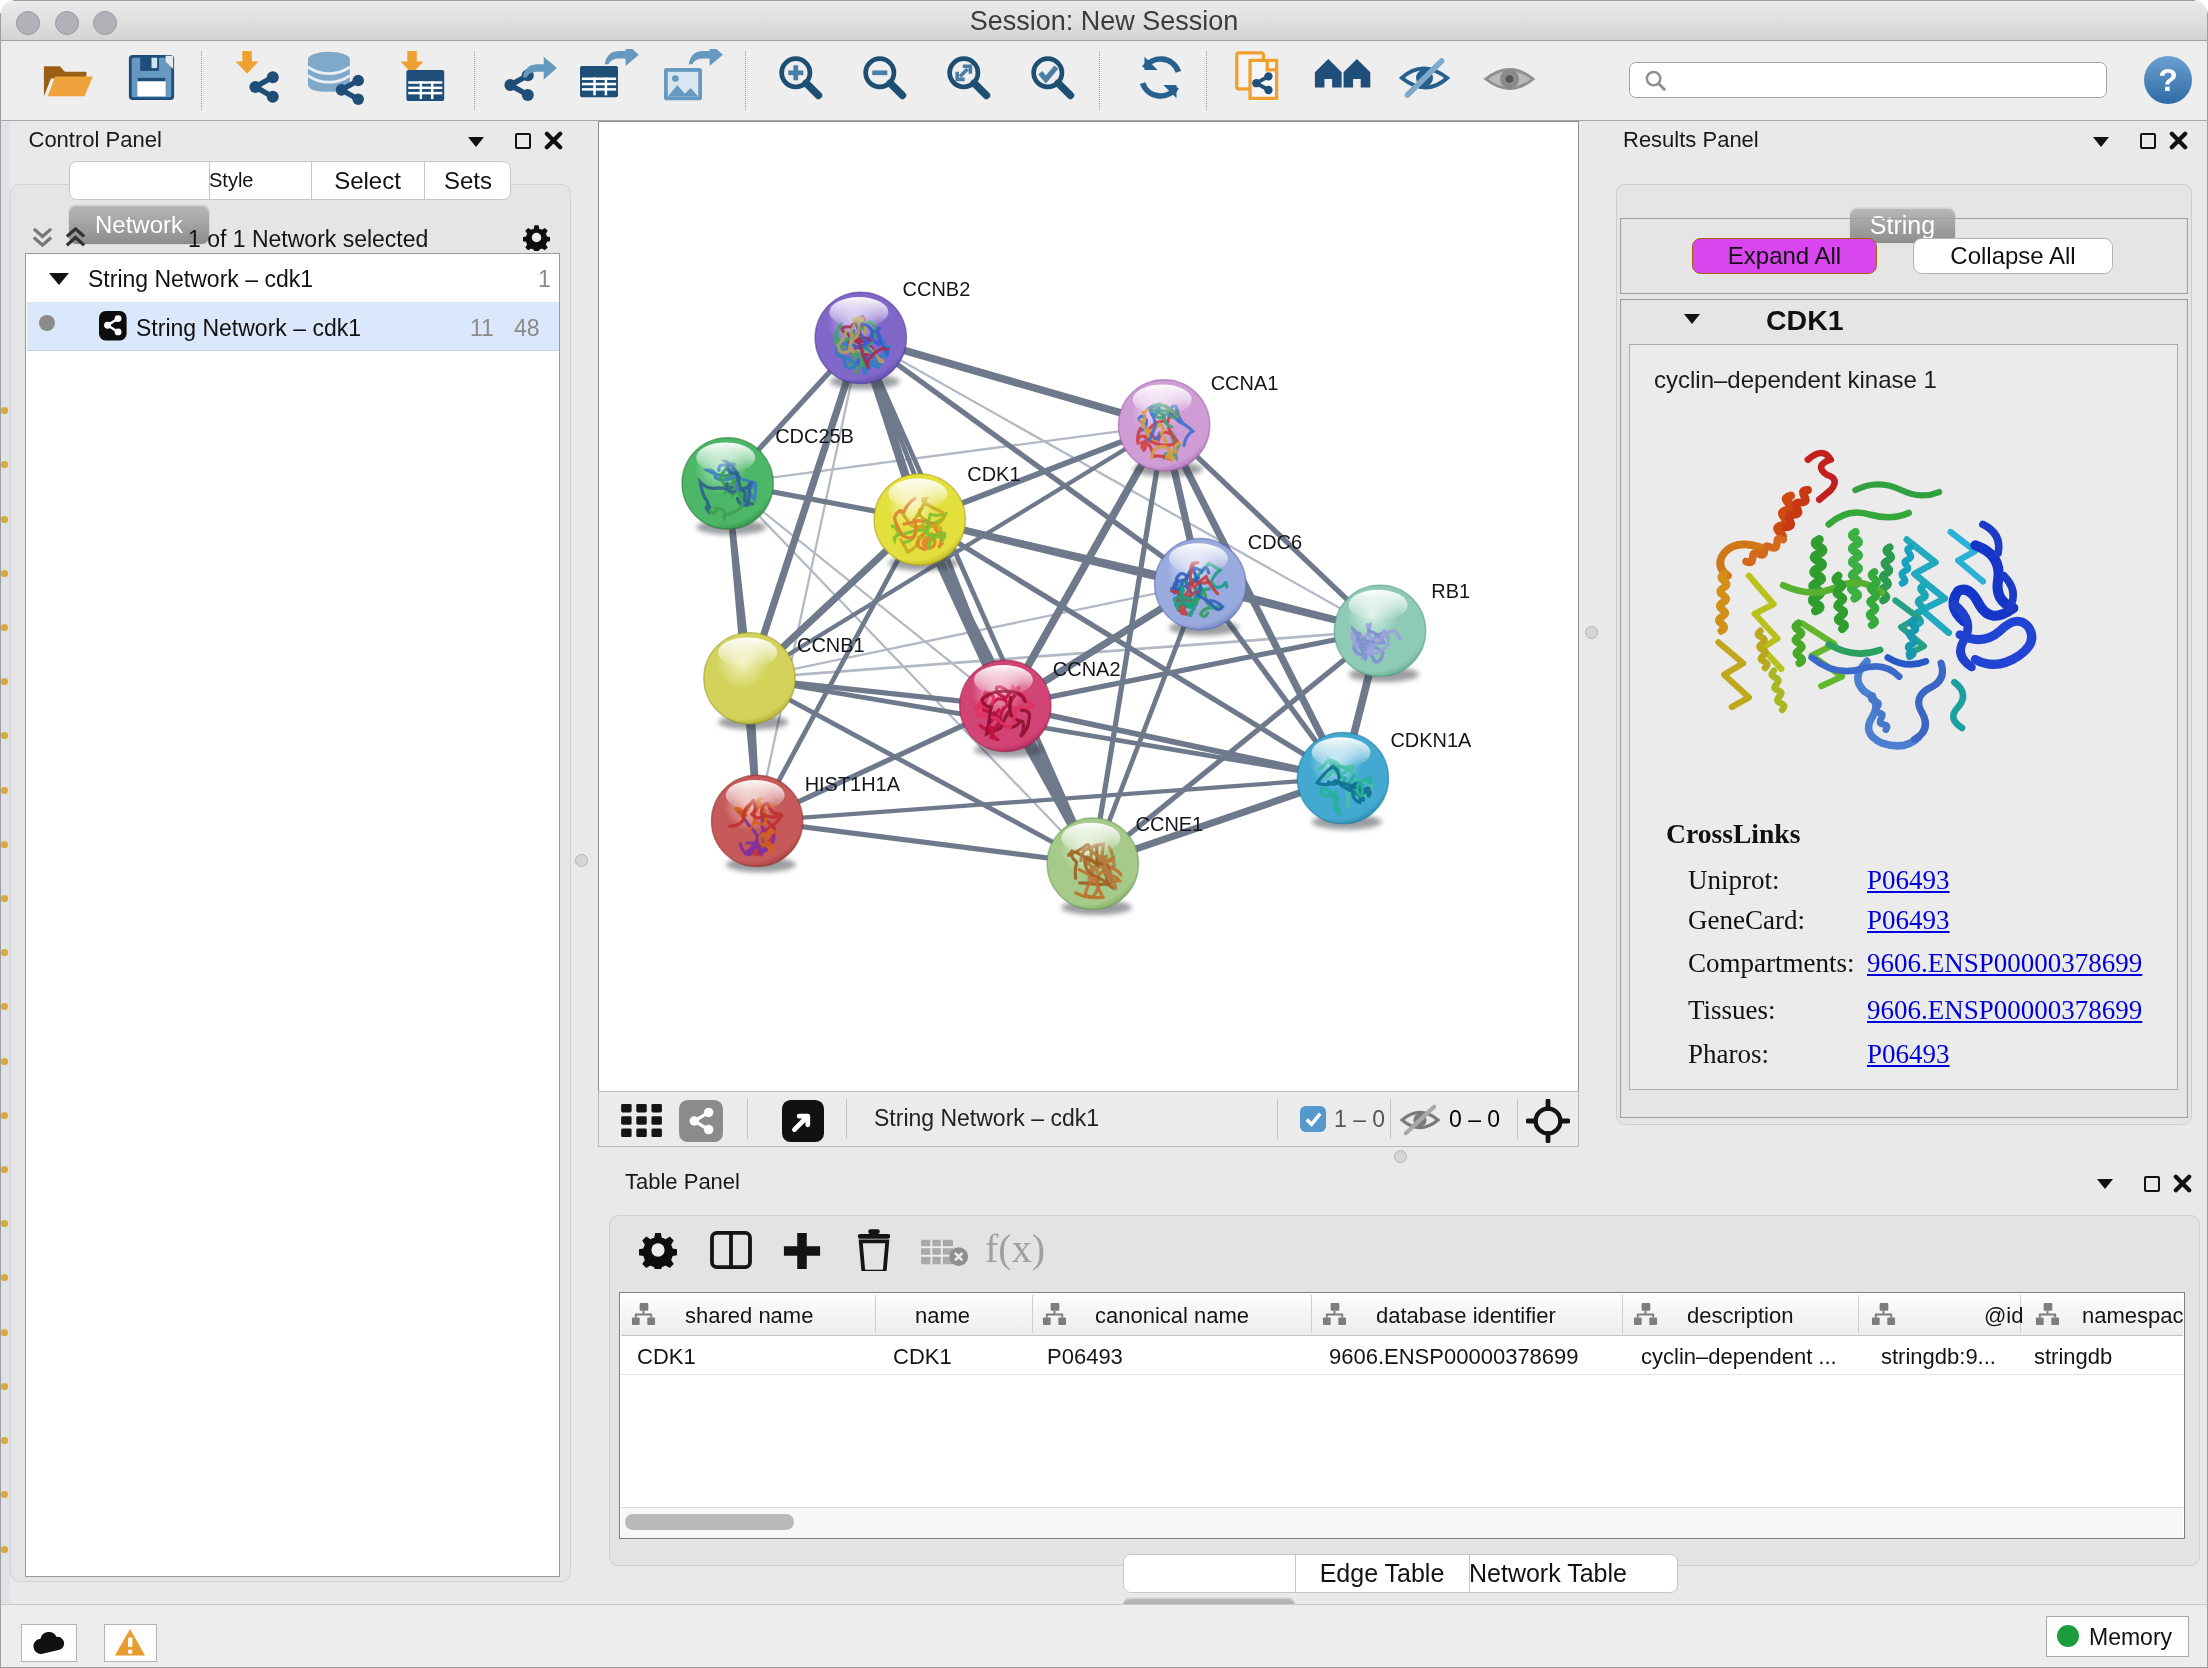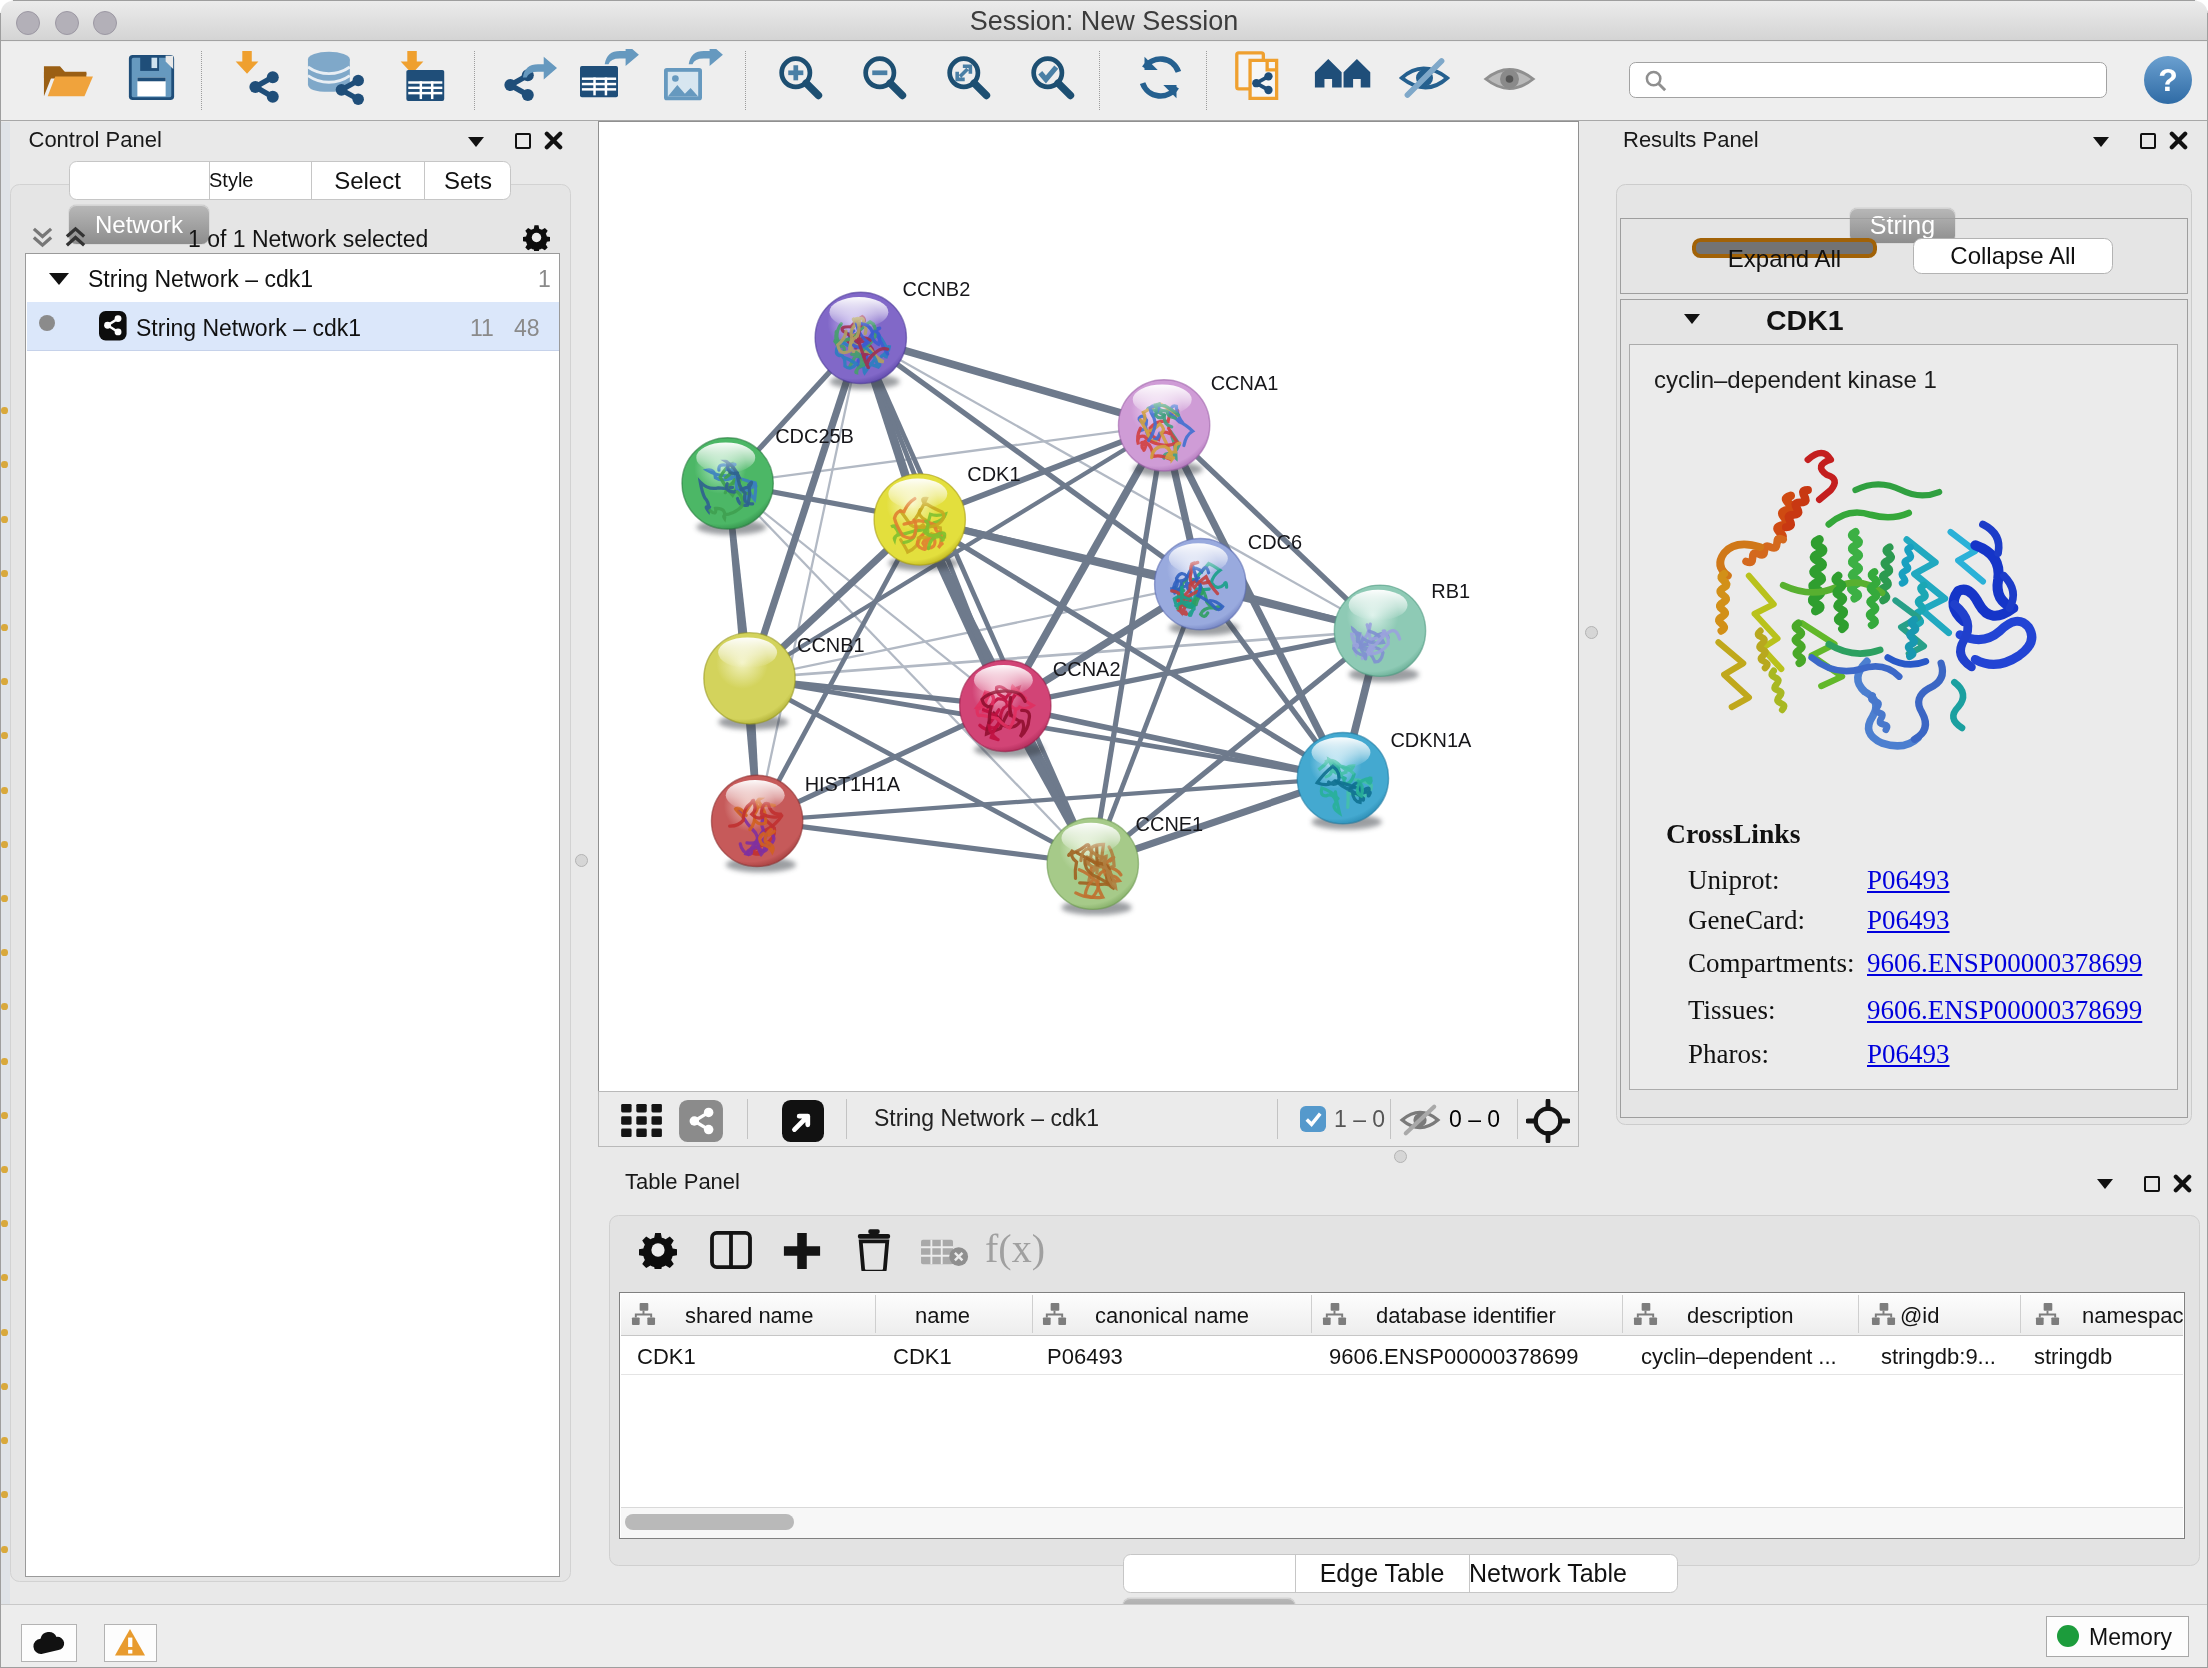--- a/index.html
+++ b/index.html
@@ -590,21 +590,21 @@
 
 <div class="abs ptitle" style="left:1623px;top:127px">Results Panel</div>
 <div style="position:absolute;left:2093px;top:137px;width:0;height:0;border:8.6px solid transparent;border-top:10.5px solid #111;border-bottom:0"></div>
 <div style="position:absolute;left:2140px;top:133px;width:16px;height:16px;border:2.4px solid #111;border-radius:1.9px"></div>
 <svg style="position:absolute;left:2169px;top:131px" width="19" height="19" viewBox="0 0 20 20">
     <path d="M3,3 L17,17 M17,3 L3,17" stroke="#111" stroke-width="4.5" stroke-linecap="round"></path>
   </svg>
 <div class="abs" style="left:1616px;top:184px;width:576px;height:941px;background:#e5e5e5;border:1px solid #cccccc;border-radius:9.5px"></div>
 <div class="abs graybtn" style="left:1850px;top:164px;width:105px;height:35px;font-size:25px;text-align:center;line-height:35px">String</div>
 <div class="abs" style="left:1620px;top:218px;width:568px;height:76px;border:1px solid #9e9e9e"></div>
-<div class="abs" style="left:1692px;top:238px;width:185px;height:20px;background:#737373;border:4px solid #a16207;border-radius:8.6px;font-size:24px;text-align:center;line-height:34px;color:#111">Expand All</div>
+<div class="abs" style="left:1692px;top:238px;width:185px;height:36px;background:#d946ef;border:1px solid #a16207;border-radius:8.6px;font-size:24px;text-align:center;line-height:34px;color:#111">Expand All</div>
 <div class="abs" style="left:1913px;top:238px;width:200px;height:36px;background:#fff;border:1px solid #b3b3b3;border-radius:8.6px;font-size:24px;text-align:center;line-height:34px;color:#111">Collapse All</div>
 <div class="abs" style="left:1620px;top:299px;width:568px;height:819px;border:1px solid #9e9e9e"></div>
 <div style="position:absolute;left:1684px;top:314px;width:0;height:0;border:8.6px solid transparent;border-top:10.5px solid #111;border-bottom:0"></div>
 <div class="abs" style="left:1766px;top:304px;font-size:28.5px;font-weight:bold;color:#111">CDK1</div>
 <div class="abs" style="left:1629px;top:344px;width:549px;height:746px;background:#ebebeb;border:1px solid #ababab"></div>
 <div class="abs" style="left:1654px;top:366px;font-size:24px;color:#1a1a1a">cyclin–dependent kinase 1</div>
 <div class="abs" style="left:1669px;top:433px;width:371px;height:333px">
     <svg width="371" height="333" viewBox="0 0 390 350" style="position:absolute;left:0;top:0">
 <path d="M146,28 q16,-14 24,0 q-18,6 -4,16 q14,4 4,16 l-12,10" fill="none" stroke="#c41f1f" stroke-width="7" stroke-linecap="round" stroke-linejoin="round" opacity="1.0"></path>
 <path d="M128,66 C113,70 138,77 124,81 C109,85 134,93 119,97 C104,101 129,108 115,112" fill="none" stroke="#cf4a12" stroke-width="9" stroke-linecap="round" stroke-linejoin="round" opacity="1.0"></path>
@@ -741,21 +741,21 @@
   </svg>
 <div class="abs cell" style="left:1687px;top:1303px">description</div>
 <svg style="position:absolute;left:1870px;top:1302px" width="27" height="25" viewBox="0 0 28 26">
     <g fill="#7d7d7d">
       <rect x="10" y="1" width="9" height="8" rx="1"></rect>
       <rect x="2" y="16" width="8" height="8" rx="1"></rect>
       <rect x="18" y="16" width="8" height="8" rx="1"></rect>
     </g>
     <path d="M14,9 v4 M6,16 v-3 h16 v3" fill="none" stroke="#7d7d7d" stroke-width="2"></path>
   </svg>
-<div class="abs cell" style="left:1900px;top:1303px">@id</div>
+<div class="abs cell" style="left:1984px;top:1303px">@id</div>
 <svg style="position:absolute;left:2034px;top:1302px" width="27" height="25" viewBox="0 0 28 26">
     <g fill="#7d7d7d">
       <rect x="10" y="1" width="9" height="8" rx="1"></rect>
       <rect x="2" y="16" width="8" height="8" rx="1"></rect>
       <rect x="18" y="16" width="8" height="8" rx="1"></rect>
     </g>
     <path d="M14,9 v4 M6,16 v-3 h16 v3" fill="none" stroke="#7d7d7d" stroke-width="2"></path>
   </svg>
 <div class="abs cell" style="left:2082px;top:1303px">namespac</div>
 <div class="abs" style="left:621px;top:1335px;width:1562px;height:40px;border-bottom:1px solid #e4e4e4"></div>

